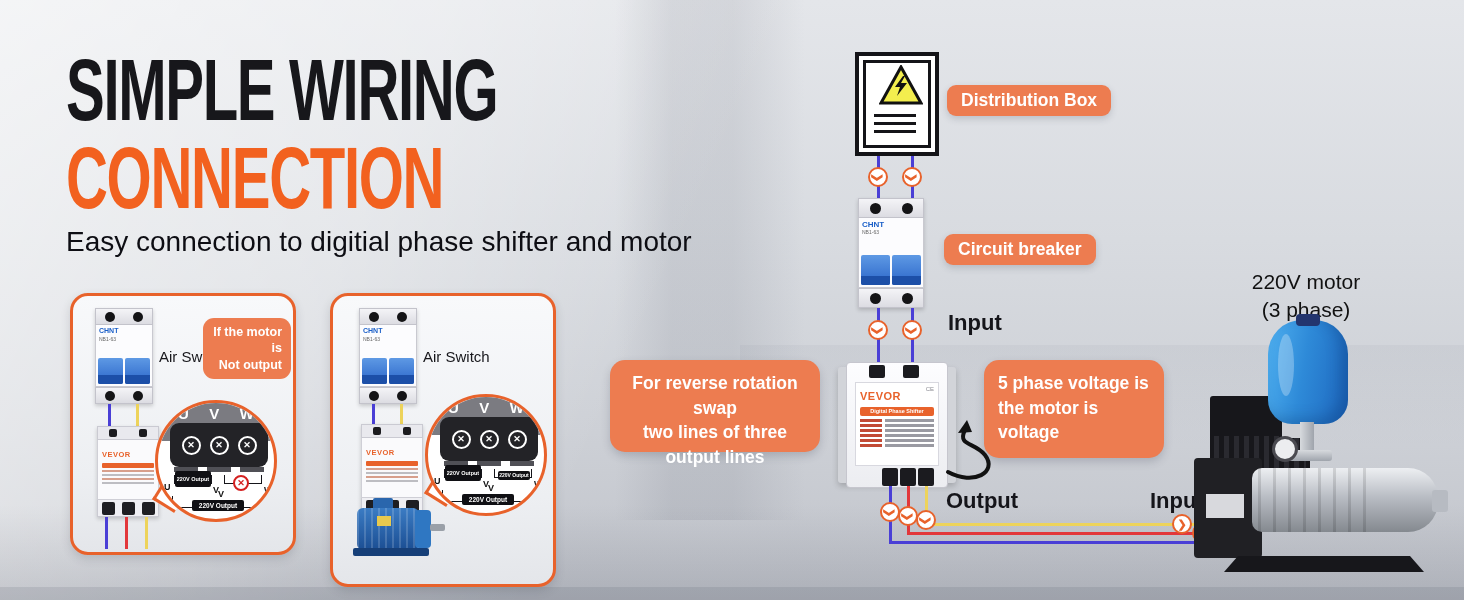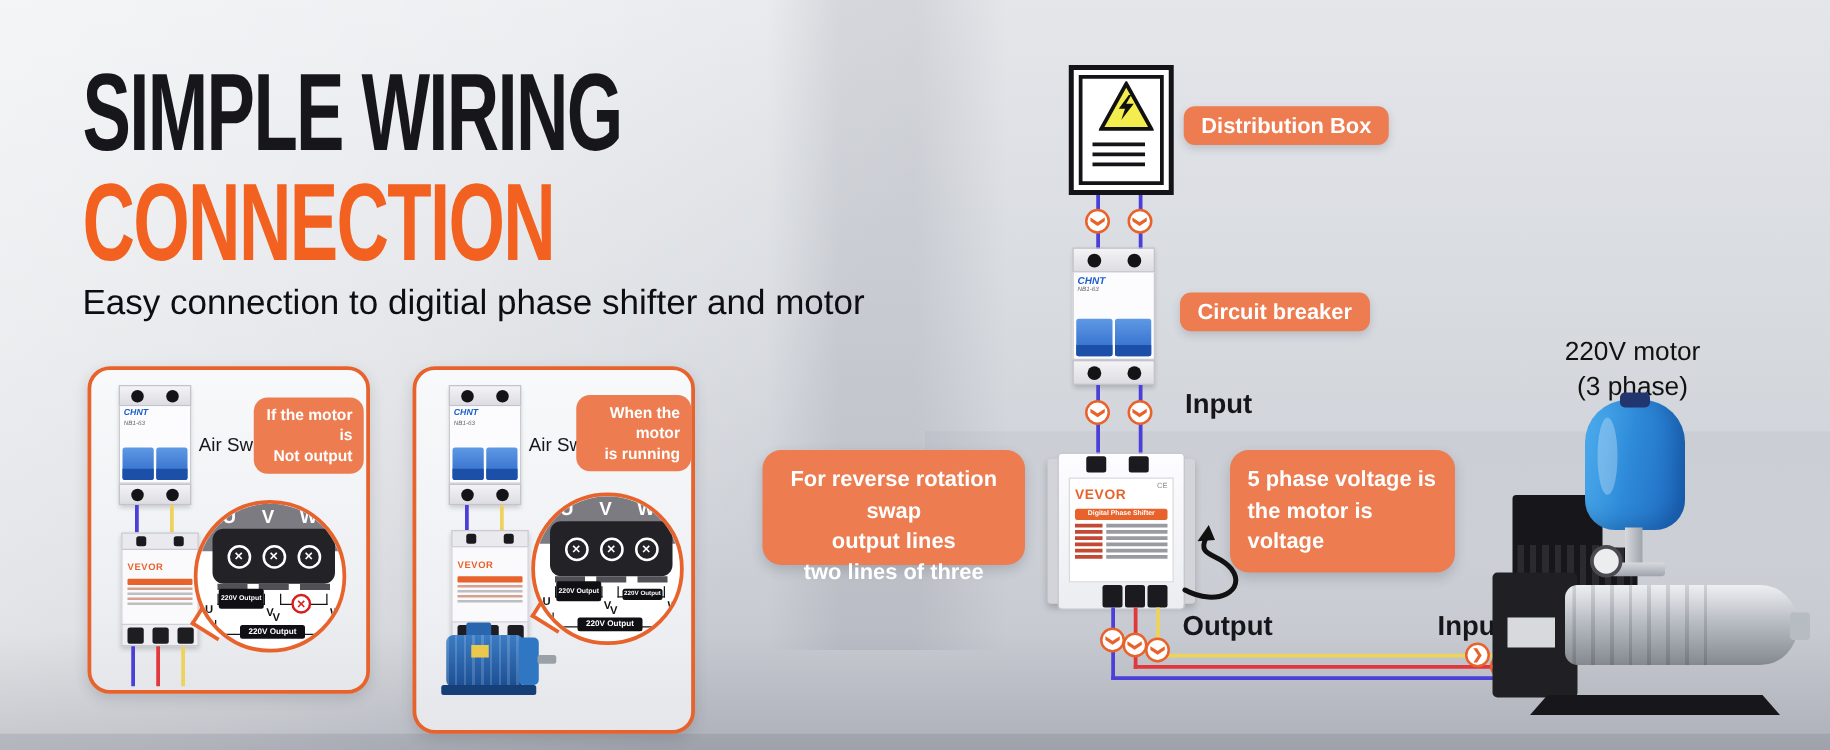--- a/index.html
+++ b/index.html
@@ -25,21 +25,21 @@
 
   
   .callout{position:absolute;border:3px solid #E8622B;border-radius:18px;
     background:linear-gradient(180deg,#F8F9FB 0%,#EDEFF2 70%,#E4E6EA 100%);
     box-shadow:0 4px 10px rgba(60,65,80,.18);}
   .badge{position:absolute;background:#ED7C50;color:#fff;font-weight:700;font-size:12.5px;
     line-height:1.3;text-align:right;padding:6px 9px;border-radius:11px;}
   .air-label{position:absolute;font-size:15px;color:#17171B;}
 
   
-  .brk{position:absolute;width:58px;box-shadow:0 2px 4px rgba(0,0,0,.18);font-style:italic;}
+  .brk{position:absolute;width:58px;box-shadow:0 2px 4px rgba(0,0,0,.18);}
   .brk .term{height:17px;background:linear-gradient(#F4F4F7,#DCDCE2);border:1px solid #C3C3CB;display:flex;align-items:center;justify-content:space-around;}
   .brk .scr{width:10px;height:10px;border-radius:50%;background:#141416;}
   .brk .body{height:62px;background:#FCFCFE;border:1px solid #C9C9D0;border-top:none;position:relative;}
   .brk .brand{color:#1A5FC8;font-size:7px;font-weight:700;position:absolute;top:2px;left:3px;}
   .brk .model{font-size:5px;color:#666;position:absolute;top:11px;left:3px;}
   .brk .handles{position:absolute;bottom:2px;left:2px;right:2px;height:26px;display:flex;gap:2px;}
   .brk .handle{flex:1;background:linear-gradient(#5E99E4,#2B66C9);border-radius:2px;position:relative;}
   .brk .handle i{position:absolute;left:0;right:0;bottom:0;height:9px;background:#1C4FA8;border-radius:0 0 2px 2px;}
   .brk.lg{width:66px;}
   .brk.lg .term{height:20px;}
@@ -256,24 +256,20 @@
               <i></i>
             </div>
           </div>
       </div>
       <div class="term">
           <span class="scr"></span>
           <span class="scr"></span>
         </div>
     </div>
     <div class="air-label" style="left:90px;top:52px;">Air Switch</div>
-    <div class="badge" style="left:128px;top:20px;width:92px;">
-      <div>When the motor</div>
-      <div>is running</div>
-    </div>
     <div class="wire b" style="left:39px;top:108px;width:3px;height:20px;"></div>
     <div class="wire y" style="left:67px;top:108px;width:3px;height:20px;"></div>
     <div class="vev" style="left:28px;top:128px;">
       <div class="v-top">
           <span class="v-scr"></span>
           <span class="v-scr"></span>
         </div>
       <div class="v-body">
         <span class="v-brand">VEVOR</span>
         <div class="v-bar"></div>
@@ -322,22 +318,22 @@
       <div class="obadge" style="left:17px;top:68px;width:36px;height:16px;font-size:5.5px;">220V Output</div>
       <div class="obadge" style="left:70px;top:74px;width:32px;height:9px;font-size:5px;">220V Output</div>
       <span class="ltr" style="left:4px;top:101px;">U</span>
       <span class="ltr" style="left:108px;top:101px;">W</span>
       <div class="obadge" style="left:34px;top:97px;width:52px;height:11px;font-size:6.5px;">220V Output</div>
     </div>
   </div>
 
   <div class="note center" style="left:610px;top:360px;width:210px;height:92px;">
     <div>For reverse rotation swap</div>
+    <div>two lines of three</div>
     <div>output lines</div>
-    <div>two lines of three</div>
   </div>
 
   <div class="dist">
     <div class="inner"></div>
     <svg class="abs" style="left:20px;top:9px;" width="44" height="40" viewBox="0 0 44 40">
       <path d="M22 2 L42 38 L2 38 Z" fill="#F3EE4E" stroke="#111" stroke-width="3"></path>
       <path d="M24 11 L16 22 H21 L18 31 L28 18 H22 L26 11 Z" fill="#111"></path>
     </svg>
     <div class="wline" style="top:58px;"></div>
     <div class="wline" style="top:66px;"></div>

